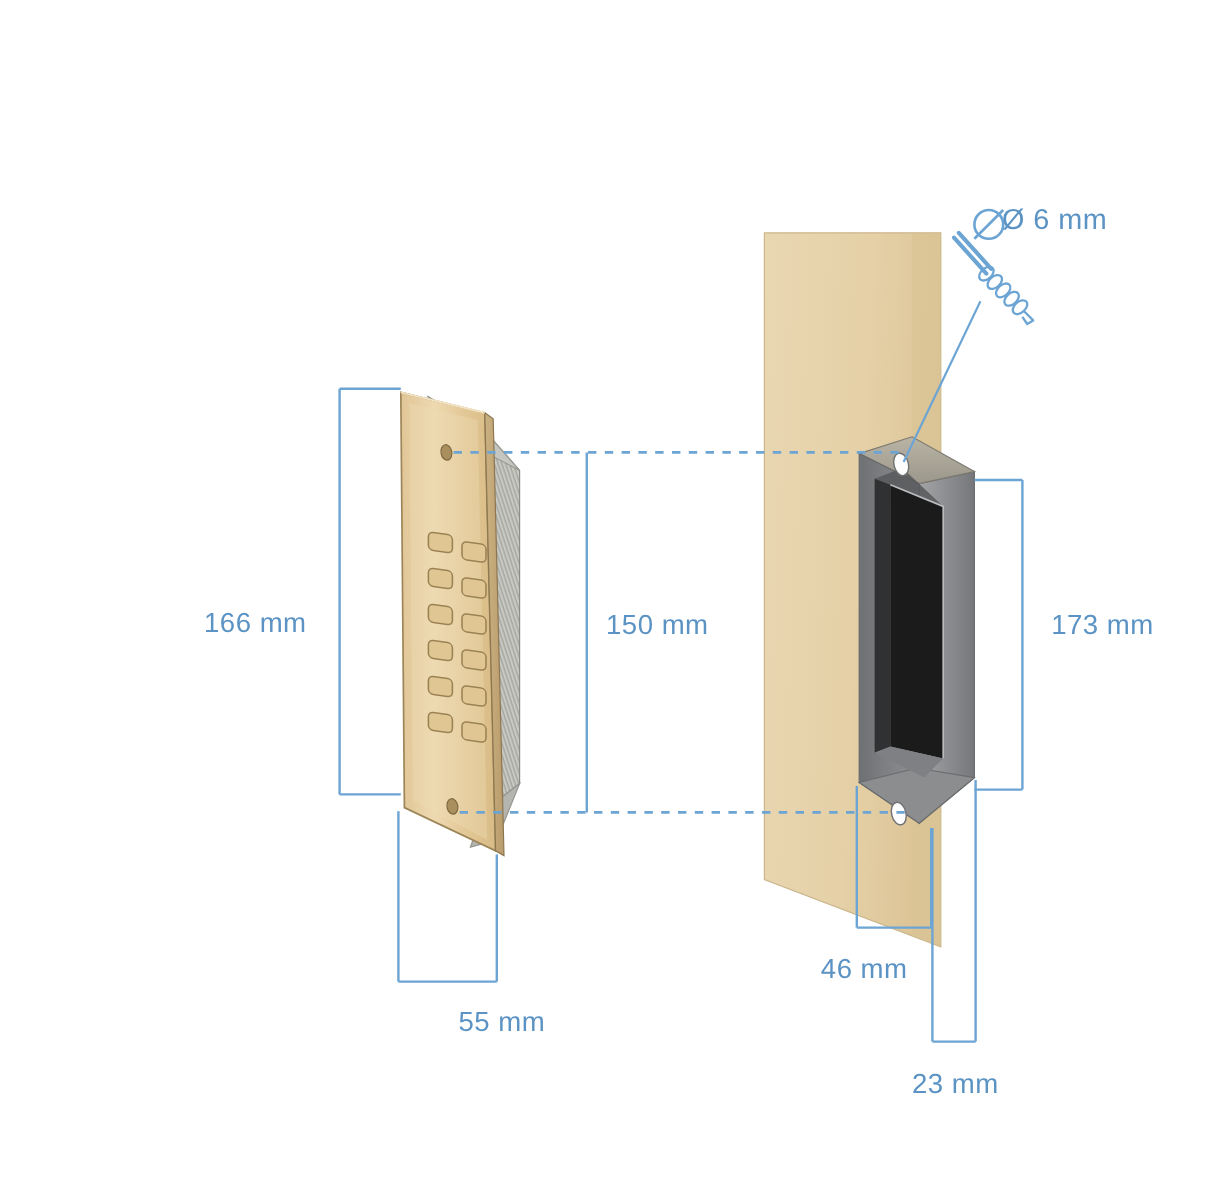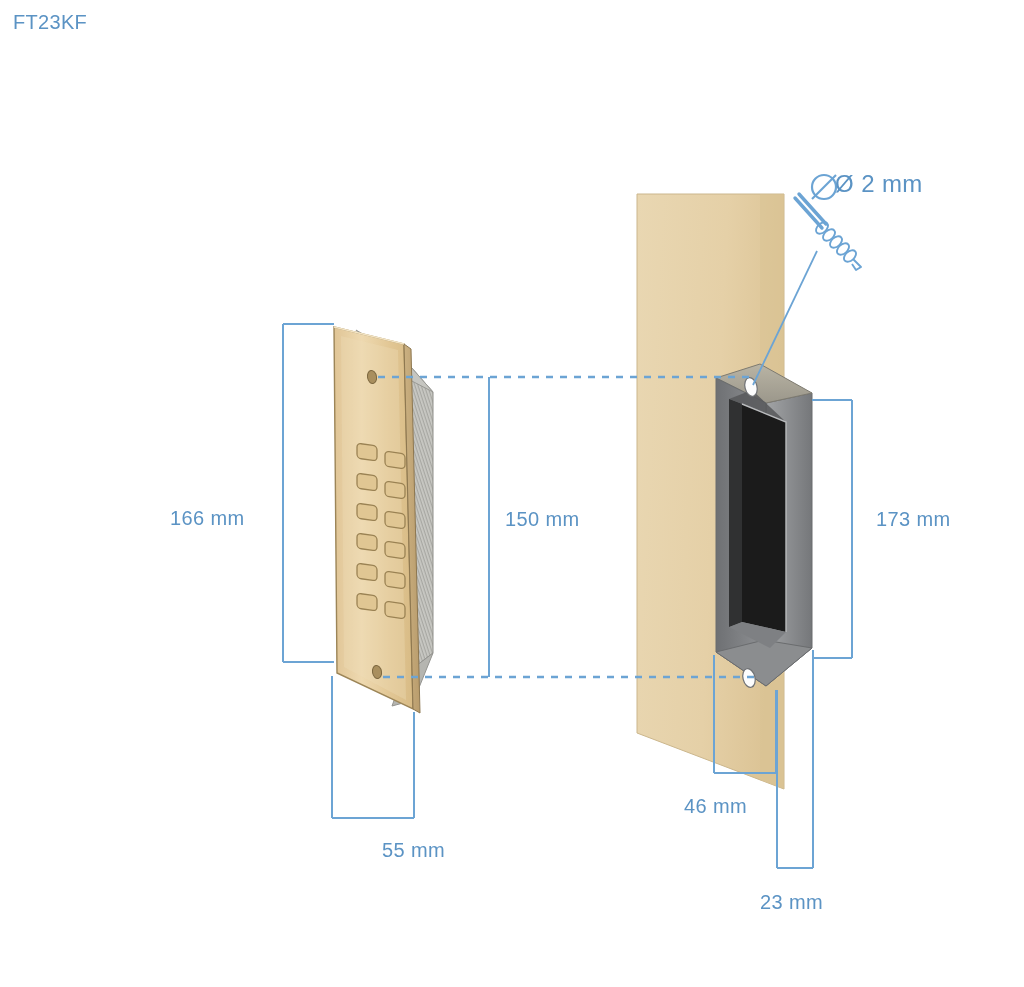--- a/index.html
+++ b/index.html
@@ -50,39 +50,38 @@
     height: 987px;
   }
   #stage svg {
     display: block;
   }
 
   
   .dim-label {
     position: absolute;
     color: #5b93c4;
-    font-size: 20px;
+    font-size: 23px;
     font-weight: normal;
     letter-spacing: 0.4px;
     white-space: nowrap;
     line-height: 1;
   }
   #label-166 { left: 170px; top: 508px; }
   #label-150 { left: 505px; top: 509px; text-align: center; }
   #label-132 { left: 876px; top: 509px; }
   #label-55  { left: 338px; top: 840px; margin-left: 44px; }
   #label-46  { left: 684px; top: 796px; }
   #label-23  { left: 760px; top: 892px; text-align: center; }
   #label-drill { left: 835px; top: 172px; font-size: 24px; }
 </style>
 </head>
 <body>
 
 <div id="header">
-  <div id="title-model">FT23KF</div>
 </div>
 
 <div id="stage">
 <svg width="1024" height="987" viewBox="0 0 1024 987" xmlns="http://www.w3.org/2000/svg">
   <defs>
 
     <pattern id="knurl" width="3" height="3" patternUnits="userSpaceOnUse" patternTransform="rotate(72)">
       <rect width="3" height="3" fill="#c9c9c4"></rect>
       <rect width="3" height="1.2" fill="#a7a7a2"></rect>
     </pattern>
@@ -256,13 +255,13 @@
   </g>
 </svg>
 </div>
 
 <div class="dim-label" id="label-166">166 mm</div>
 <div class="dim-label" id="label-150">150 mm</div>
 <div class="dim-label" id="label-132">173 mm</div>
 <div class="dim-label" id="label-55">55 mm</div>
 <div class="dim-label" id="label-46">46 mm</div>
 <div class="dim-label" id="label-23">23 mm</div>
-<div class="dim-label" id="label-drill">Ø 2 mm</div>
+<div class="dim-label" id="label-drill">Ø 6 mm</div>
 
 </body></html>

